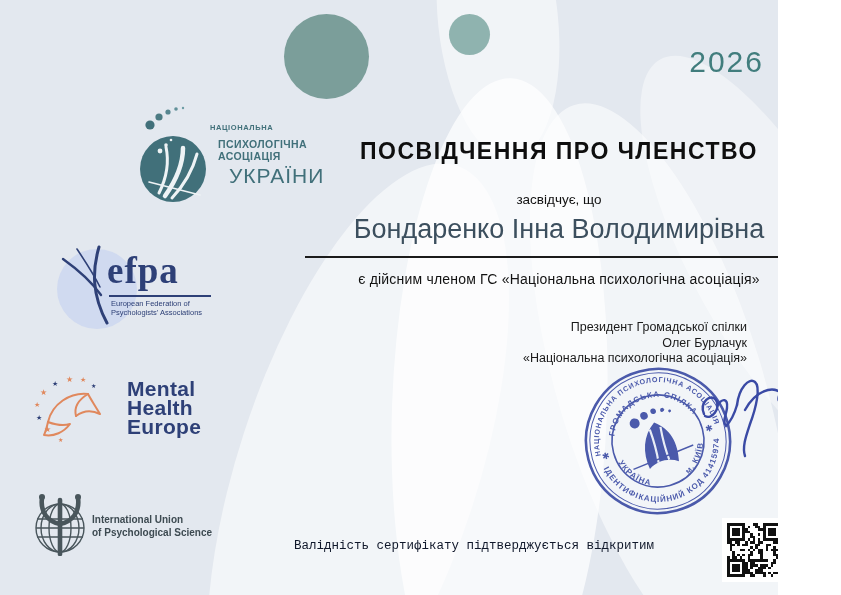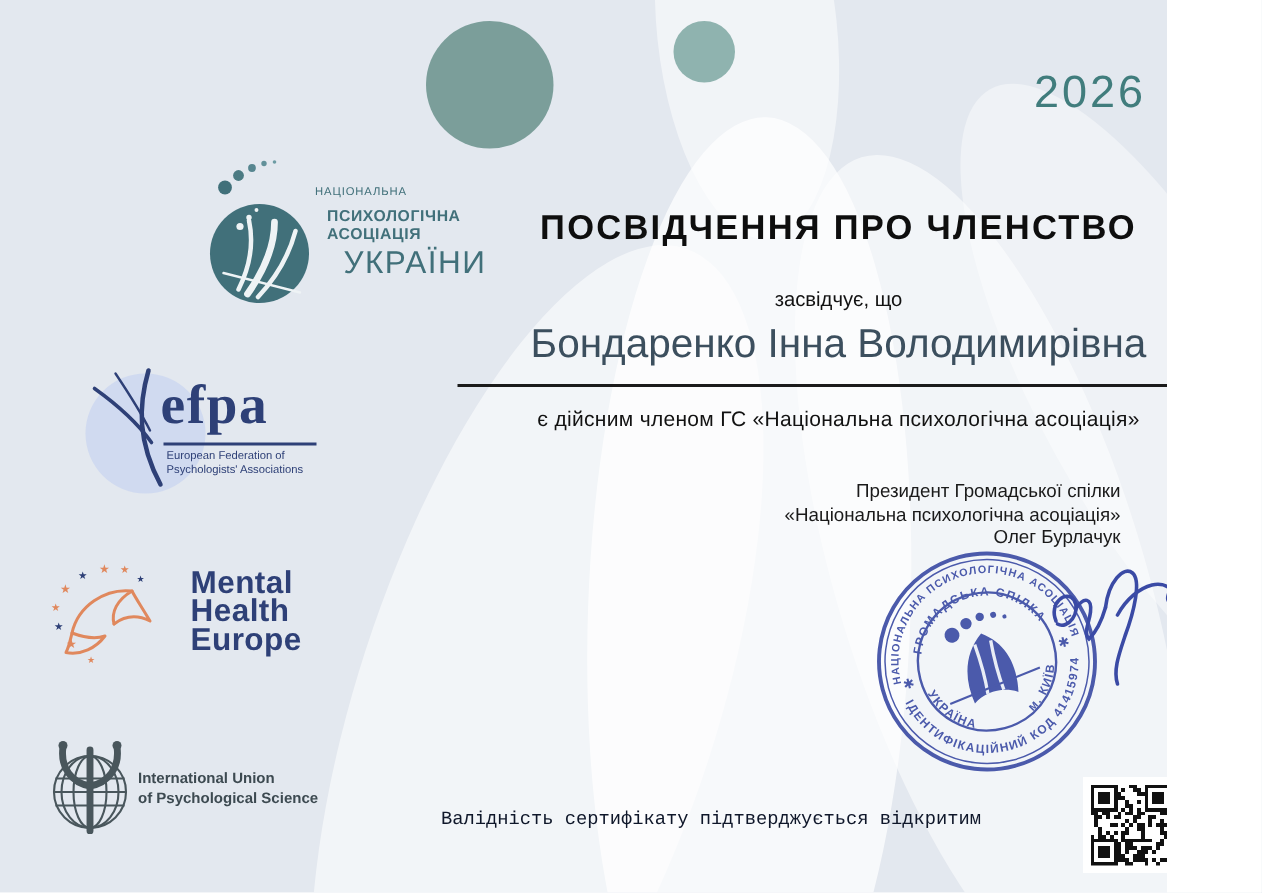--- a/index.html
+++ b/index.html
@@ -16,21 +16,21 @@
   .circle{position:absolute;border-radius:50%;}
   .circle-big{left:284px;top:14px;width:85px;height:85px;background:var(--circle-large,#7b9e9a);}
   .circle-small{left:449px;top:14px;width:41px;height:41px;background:var(--circle-small,#8fb3af);}
 
   .year{position:absolute;top:45px;right:14px;font-size:30px;letter-spacing:2px;color:var(--accent-teal,#417d7d);z-index:5;}
 
   
   .npa{position:absolute;left:138px;top:103px;z-index:5;}
   .npa-emblem{position:absolute;left:0;top:0;}
   .npa-text{position:absolute;left:72px;top:20px;color:var(--npa-teal,#41707a);white-space:nowrap;}
-  .npa-l1{font-size:7.5px;font-weight:normal;letter-spacing:.6px;}
+  .npa-l1{font-size:7.5px;font-weight:bold;letter-spacing:.6px;}
   .npa-l2,.npa-l3{font-size:10.5px;font-weight:bold;letter-spacing:.4px;margin-left:8px;}
   .npa-l2{margin-top:6px;}
   .npa-l4{font-size:21px;font-weight:normal;letter-spacing:1px;margin-left:19px;margin-top:2px;}
 
   
   .main-col{position:absolute;left:305px;top:138px;width:508px;text-align:center;z-index:6;color:#121212;}
   .title{font-size:23px;font-weight:800;letter-spacing:1.5px;color:#0e0e0e;}
   .certify{margin-top:27px;font-size:13.5px;}
   .member-name{margin-top:7px;font-size:27px;color:var(--name-text,#3c4f5e);}
   .divider{margin-top:11px;border-bottom:2px solid #1b1b1b;width:100%;}
@@ -109,22 +109,22 @@
   <div class="main-col">
     <div class="title">ПОСВІДЧЕННЯ ПРО ЧЛЕНСТВО</div>
     <div class="certify">засвідчує, що</div>
     <div class="member-name">Бондаренко Інна Володимирівна</div>
     <div class="divider"></div>
     <div class="member-line">є дійсним членом ГС «Національна психологічна асоціація»</div>
   </div>
 
   <div class="president">
     <div>Президент Громадської спілки</div>
+    <div>Олег Бурлачук</div>
     <div>«Національна психологічна асоціація»</div>
-    <div>Олег Бурлачук</div>
   </div>
 
   <svg class="signature" width="100" height="92" viewBox="0 0 100 92">
     <g fill="none" stroke="#3a4aa5" stroke-width="2.4" stroke-linecap="round">
       <path d="M12,46 C7,34 19,25 24,32 C29,40 20,52 13,48"></path>
       <path d="M25,38 C31,29 36,31 35,40 C34,48 30,54 34,58 C39,53 43,44 45,37"></path>
       <path d="M45,37 C47,20 57,9 63,14 C69,19 64,40 58,56 C54,68 50,79 53,88"></path>
       <path d="M53,42 C59,31 68,24 76,22 C85,20 91,25 92,31 C90,36 85,34 87,28"></path>
     </g>
   </svg>

